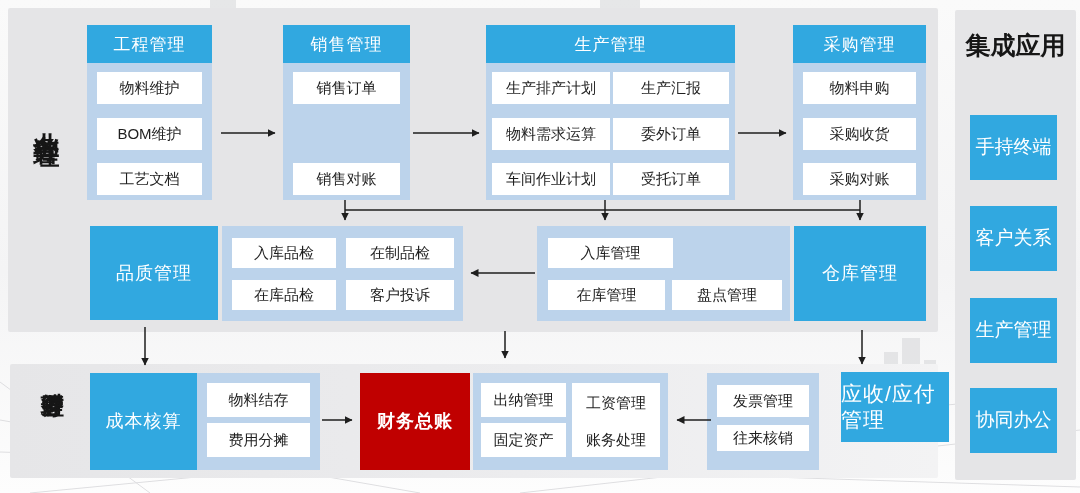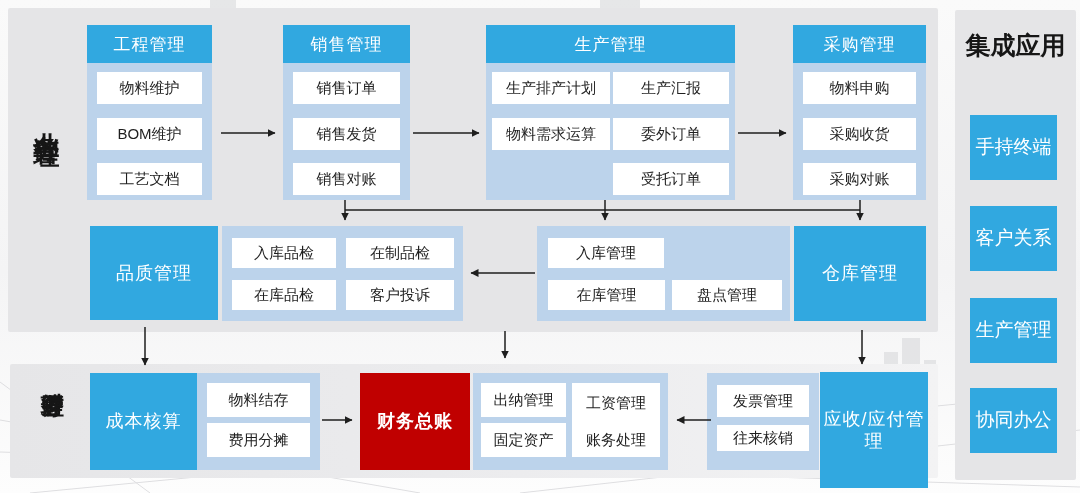--- a/index.html
+++ b/index.html
@@ -17,21 +17,21 @@
   }
   .grp{position:absolute;background:var(--light-blue,#BCD3EB);}
   .itm{
     position:absolute;background:#ffffff;color:#1f1f1f;
     display:flex;align-items:center;justify-content:center;
     font-size:15px;white-space:nowrap;
   }
   .solid{
     position:absolute;background:var(--accent-blue,#31A8E0);color:#fff;
     display:flex;align-items:center;justify-content:center;
-    font-size:18px;text-align:center;line-height:1.25;letter-spacing:1px;
+    font-size:18px;line-height:1.25;letter-spacing:1px;
   }
   .redblk{background:var(--accent-red,#C00000);font-weight:bold;}
   .vlabel{
     position:absolute;writing-mode:vertical-rl;text-orientation:upright;
     font-weight:bold;color:#161616;letter-spacing:3px;
   }
   #business-label{left:30px;top:112px;font-size:26px;}
   #finance-label{left:38px;top:374px;font-size:23px;letter-spacing:1px;}
   .side-blk{
     position:absolute;left:15px;width:87px;height:65px;
@@ -82,49 +82,49 @@
 <div class="hdr" style="left:87px;top:25px;width:125px;height:38px">工程管理</div>
 <div class="grp" style="left:87px;top:63px;width:125px;height:137px">
   <div class="itm" style="left:10px;top:9px;width:105px;height:32px">物料维护</div>
   <div class="itm" style="left:10px;top:55px;width:105px;height:32px">BOM维护</div>
   <div class="itm" style="left:10px;top:100px;width:105px;height:32px">工艺文档</div>
 </div>
 
 <div class="hdr" style="left:283px;top:25px;width:127px;height:38px">销售管理</div>
 <div class="grp" style="left:283px;top:63px;width:127px;height:137px">
   <div class="itm" style="left:10px;top:9px;width:107px;height:32px">销售订单</div>
-  <div class="itm" style="left:10px;top:55px;width:107px;height:32px">销售发货</div>
   <div class="itm" style="left:10px;top:100px;width:107px;height:32px">销售对账</div>
 </div>
 
 <div class="hdr" style="left:486px;top:25px;width:249px;height:38px">生产管理</div>
 <div class="grp" style="left:486px;top:63px;width:249px;height:137px">
   <div class="itm" style="left:6px;top:9px;width:118px;height:32px">生产排产计划</div>
   <div class="itm" style="left:127px;top:9px;width:116px;height:32px">生产汇报</div>
   <div class="itm" style="left:6px;top:55px;width:118px;height:32px">物料需求运算</div>
   <div class="itm" style="left:127px;top:55px;width:116px;height:32px">委外订单</div>
+  <div class="itm" style="left:6px;top:100px;width:118px;height:32px">车间作业计划</div>
   <div class="itm" style="left:127px;top:100px;width:116px;height:32px">受托订单</div>
 </div>
 
 <div class="hdr" style="left:793px;top:25px;width:133px;height:38px">采购管理</div>
 <div class="grp" style="left:793px;top:63px;width:133px;height:137px">
   <div class="itm" style="left:10px;top:55px;width:113px;height:32px">采购收货</div>
   <div class="itm" style="left:10px;top:9px;width:113px;height:32px">物料申购</div>
   <div class="itm" style="left:10px;top:100px;width:113px;height:32px">采购对账</div>
 </div>
 
 <div class="solid" style="left:90px;top:226px;width:128px;height:94px">品质管理</div>
 <div class="grp" style="left:222px;top:226px;width:241px;height:95px">
   <div class="itm" style="left:124px;top:12px;width:108px;height:30px">在制品检</div>
   <div class="itm" style="left:10px;top:12px;width:104px;height:30px">入库品检</div>
   <div class="itm" style="left:10px;top:54px;width:104px;height:30px">在库品检</div>
   <div class="itm" style="left:124px;top:54px;width:108px;height:30px">客户投诉</div>
 </div>
 <div class="grp" style="left:537px;top:226px;width:253px;height:95px">
-  <div class="itm" style="left:11px;top:12px;width:116px;height:30px">入库管理</div>
+  <div class="itm" style="left:11px;top:12px;width:125px;height:30px">入库管理</div>
   <div class="itm" style="left:11px;top:54px;width:117px;height:30px">在库管理</div>
   <div class="itm" style="left:135px;top:54px;width:110px;height:30px">盘点管理</div>
 </div>
 <div class="solid" style="left:794px;top:226px;width:132px;height:95px">仓库管理</div>
 
 <div class="solid" style="left:90px;top:373px;width:107px;height:97px">成本核算</div>
 <div class="grp" style="left:197px;top:373px;width:123px;height:97px">
   <div class="itm" style="left:10px;top:50px;width:103px;height:34px">费用分摊</div>
   <div class="itm" style="left:10px;top:10px;width:103px;height:34px">物料结存</div>
 </div>
@@ -132,21 +132,21 @@
 <div class="grp" style="left:473px;top:373px;width:195px;height:97px">
   <div class="itm" style="left:8px;top:10px;width:85px;height:34px">出纳管理</div>
   <div class="itm" style="left:99px;top:10px;width:88px;height:40px">工资管理</div>
   <div class="itm" style="left:8px;top:50px;width:85px;height:34px">固定资产</div>
   <div class="itm" style="left:99px;top:50px;width:88px;height:34px">账务处理</div>
 </div>
 <div class="grp" style="left:707px;top:373px;width:112px;height:97px">
   <div class="itm" style="left:10px;top:12px;width:92px;height:32px">发票管理</div>
   <div class="itm" style="left:10px;top:52px;width:92px;height:26px">往来核销</div>
 </div>
-<div class="solid" style="left:820px;top:372px;width:108px;height:116px;font-size:18px">应收/应付管理</div>
+<div class="solid" style="left:841px;top:372px;width:108px;height:70px;font-size:21px">应收/应付管理</div>
 
 <div style="position:absolute;left:955px;top:10px;width:121px;height:470px;z-index:2">
   <div id="sidebar-title">集成应用</div>
   <div class="side-blk" style="top:105px">手持终端</div>
   <div class="side-blk" style="top:196px">客户关系</div>
   <div class="side-blk" style="top:288px">生产管理</div>
   <div class="side-blk" style="top:378px">协同办公</div>
 </div>
 
 <svg id="arrow-layer" width="1080" height="493">

